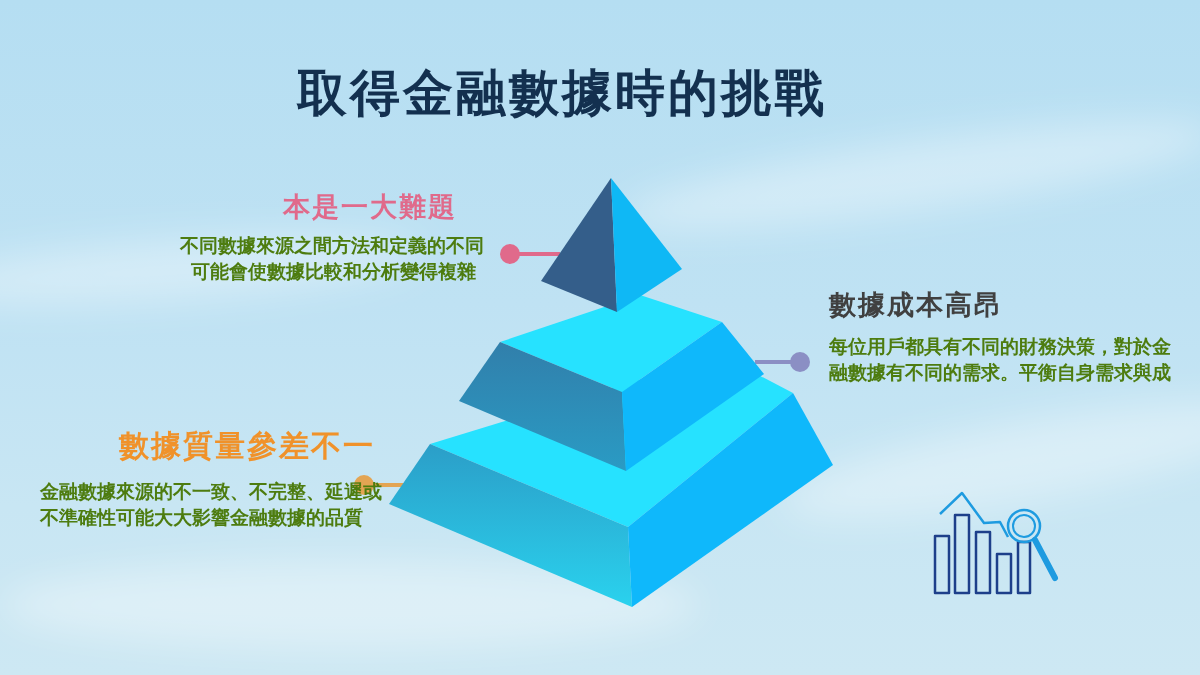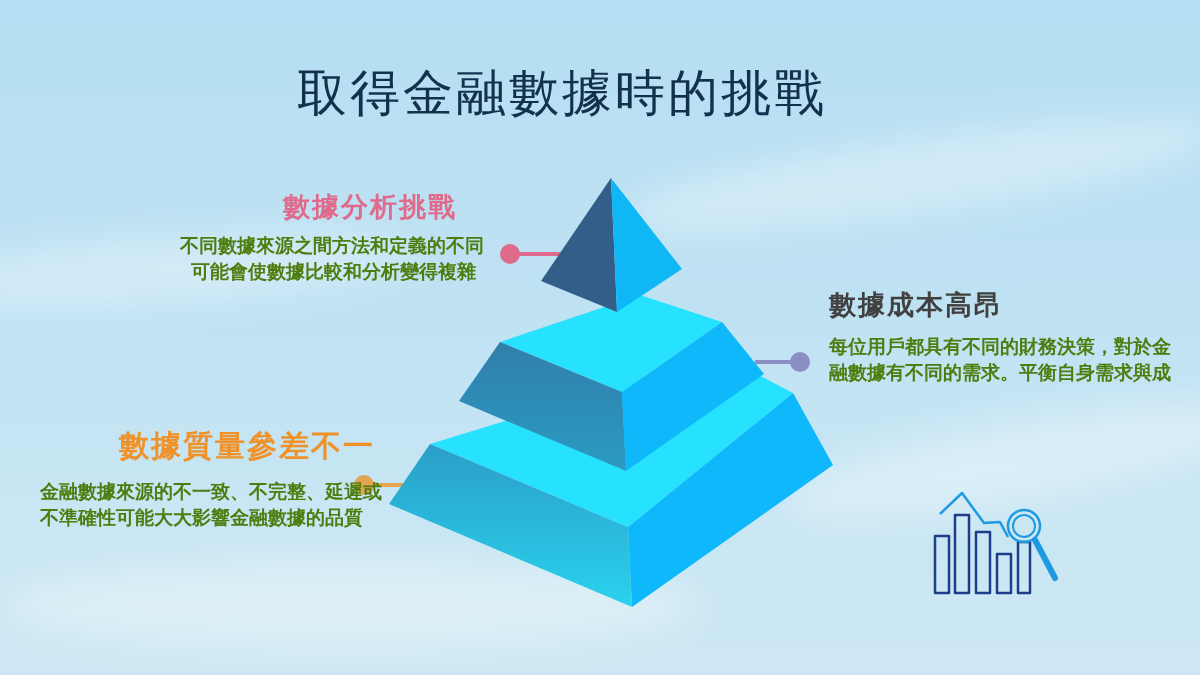--- a/index.html
+++ b/index.html
@@ -8,21 +8,21 @@
       background: linear-gradient(180deg, #b5def2 0%, #bfe2f3 45%, #c8e6f3 75%, #cde8f3 100%);
       font-family: "DejaVu Sans", "Liberation Sans", sans-serif;
     }
     .cloud {
       position: absolute; border-radius: 50%;
       background: rgba(255,255,255,0.35);
       filter: blur(18px);
     }
     .title {
       position: absolute; left: 0; top: 60px; width: 1124px;
-      text-align: center; font-size: 50px; font-weight: normal; color: #13304f;
+      text-align: center; font-size: 50px; font-weight: bold; color: #13304f;
       letter-spacing: 3px;
     }
     .heading { position: absolute; font-weight: bold; font-size: 27px; letter-spacing: 2px; white-space: nowrap; }
     .body-text { position: absolute; font-size: 19px; font-weight: bold; color: #4d7c0f; line-height: 26px; white-space: nowrap; }
     .h-analysis { left: 283px; top: 189px; color: #e06a8b; }
     .t-analysis { left: 180px; top: 232px; width: 296px; text-align: right; }
     .h-cost { left: 829px; top: 287px; color: #404040; }
     .t-cost { left: 829px; top: 333px; text-align: right; }
     .h-quality { left: 78px; top: 426px; color: #f0922a; font-size: 30px; margin-left: 41px; }
     .t-quality { left: 40px; top: 478px; width: 300px; text-align: left; }
@@ -87,21 +87,21 @@
     <rect x="955" y="515" width="14" height="78" stroke="#1d3f8a" stroke-width="2.5"></rect>
     <rect x="976" y="532" width="14" height="61" stroke="#1d3f8a" stroke-width="2.5"></rect>
     <rect x="997" y="554" width="14" height="39" stroke="#1d3f8a" stroke-width="2.5"></rect>
     <rect x="1018" y="542" width="12" height="51" stroke="#1d3f8a" stroke-width="2.5"></rect>
     <circle cx="1024" cy="526" r="16" stroke="#1e9be0" stroke-width="2.5"></circle>
     <circle cx="1024" cy="526" r="11" stroke="#1e9be0" stroke-width="2"></circle>
     <line x1="1035" y1="540" x2="1055" y2="578" stroke="#1e9be0" stroke-width="6" stroke-linecap="round"></line>
   </g>
 </svg>
 
-<div class="heading h-analysis">數據分析挑戰</div>
+<div class="heading h-analysis">本是一大難題</div>
 <div class="body-text t-analysis">
   <div>不同數據來源之間方法和定義的不同</div>
   <div>可能會使數據比較和分析變得複雜</div>
 </div>
 
 <div class="heading h-cost">數據成本高昂</div>
 <div class="body-text t-cost">
   <div>每位用戶都具有不同的財務決策，對於金</div>
   <div>融數據有不同的需求。平衡自身需求與成</div>
 </div>

